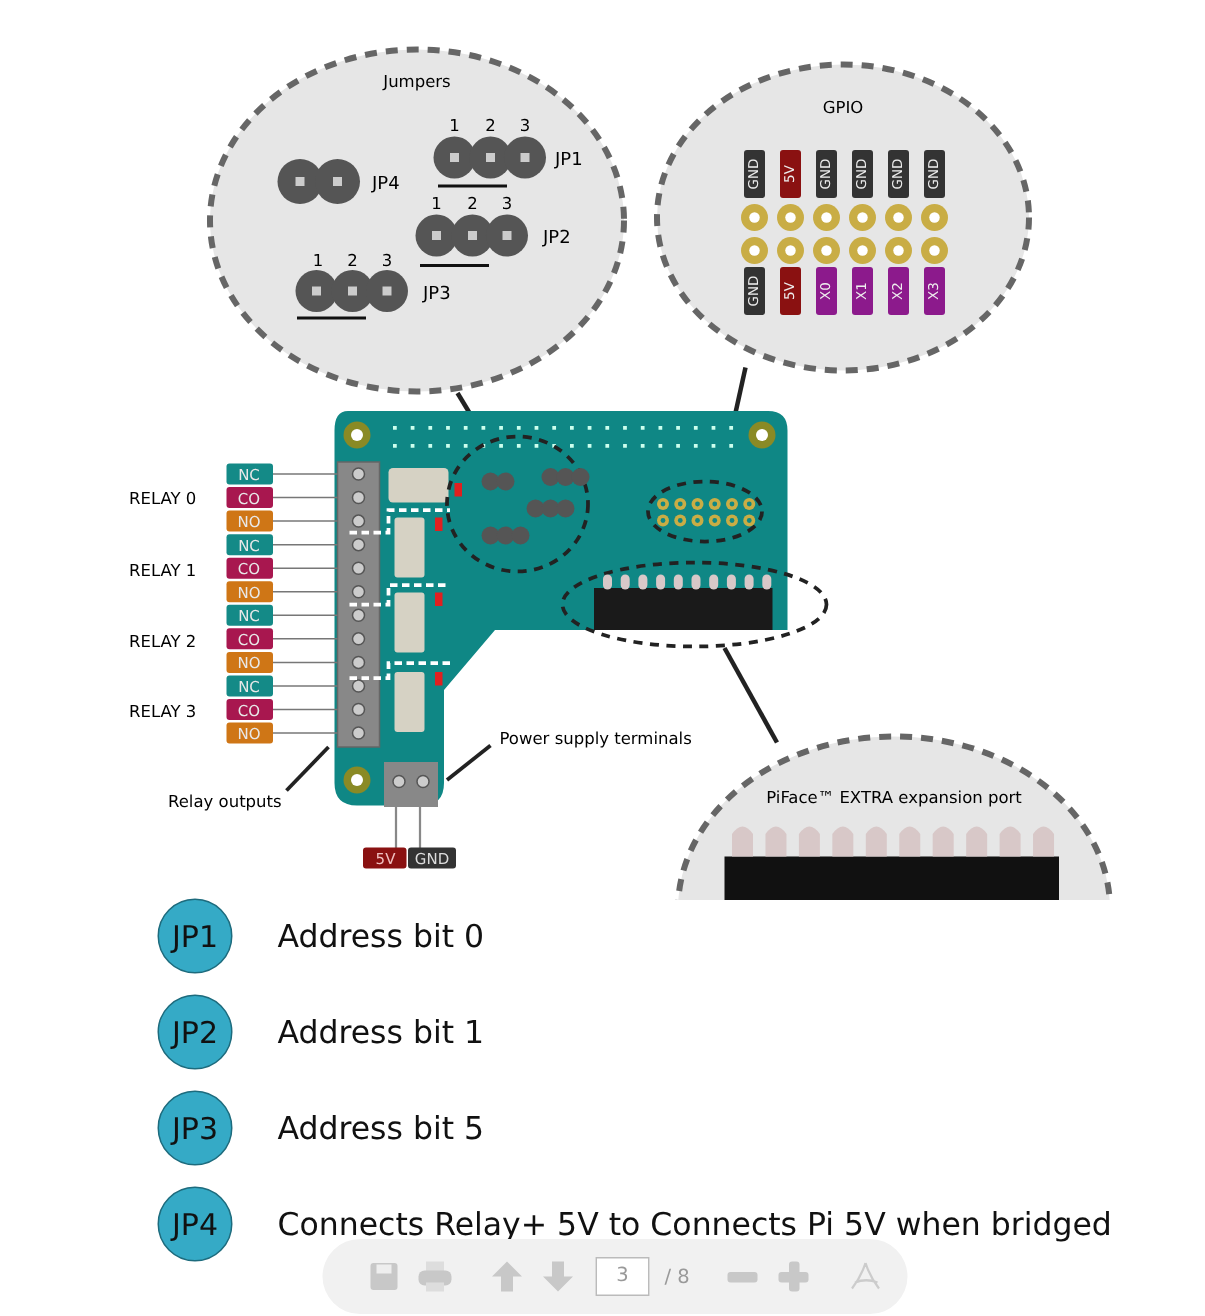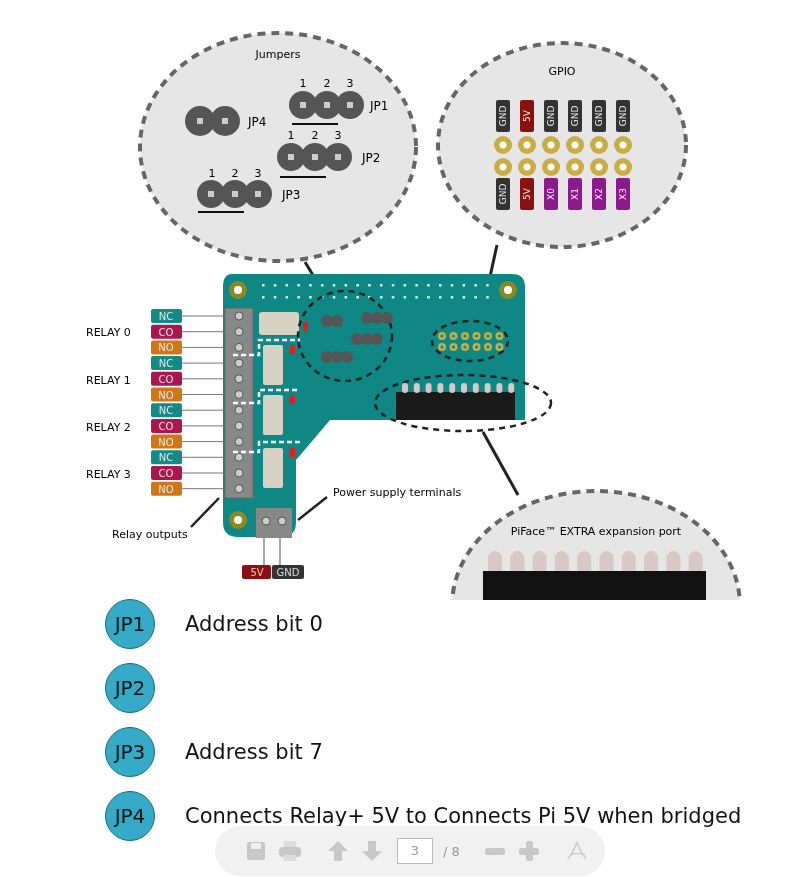--- a/index.html
+++ b/index.html
@@ -446,24 +446,25 @@
       </g>
   </g>
 </svg>
 
 <div class="legend-row" style="top:599px">
   <div class="badge">JP1</div>
   <div class="legend-text">Address bit 0</div>
 </div>
 <div class="legend-row" style="top:663px">
   <div class="badge">JP2</div>
+  <div class="legend-text">Address bit 1</div>
 </div>
 <div class="legend-row" style="top:727px">
   <div class="badge">JP3</div>
-  <div class="legend-text">Address bit 7</div>
+  <div class="legend-text">Address bit 5</div>
 </div>
 <div class="legend-row" style="top:791px">
   <div class="badge">JP4</div>
   <div class="legend-text">Connects Relay+ 5V to Connects Pi 5V when bridged</div>
 </div>
 
 <div class="toolbar">
   <div class="tb-btn">
     <svg width="22" height="22">
         <rect x="2" y="2" width="18" height="18" rx="2" fill="#c8c8c8"></rect>

